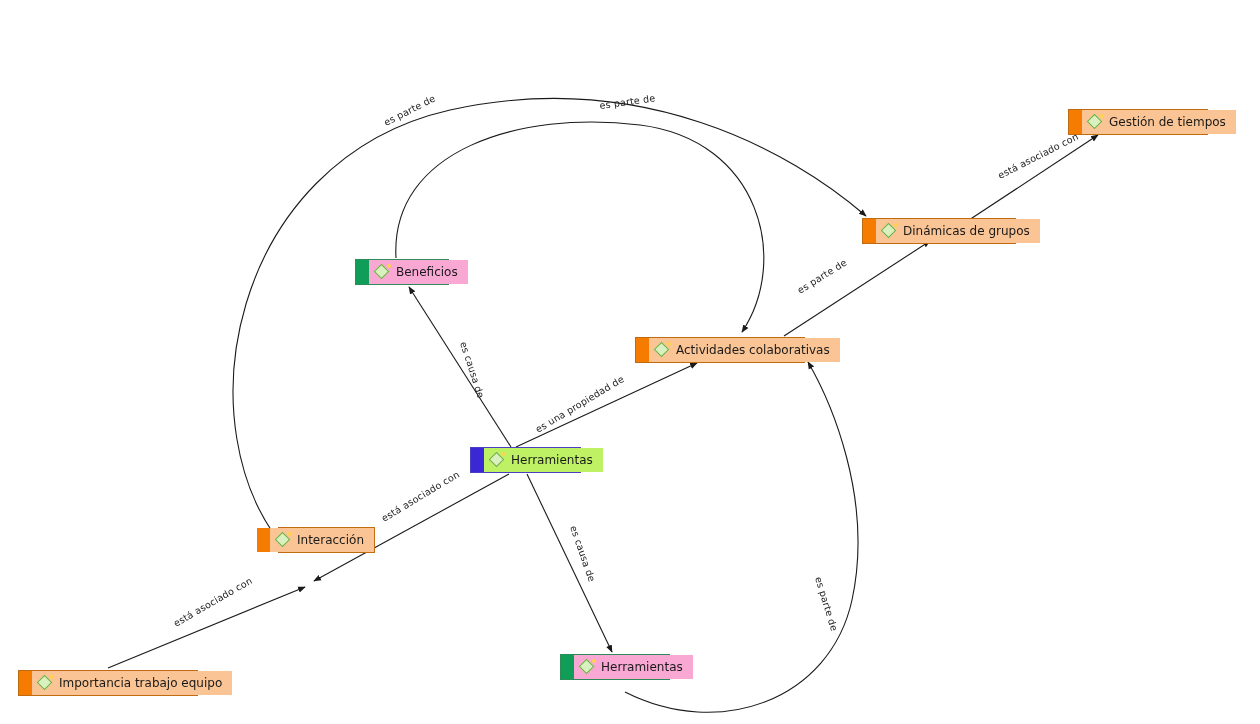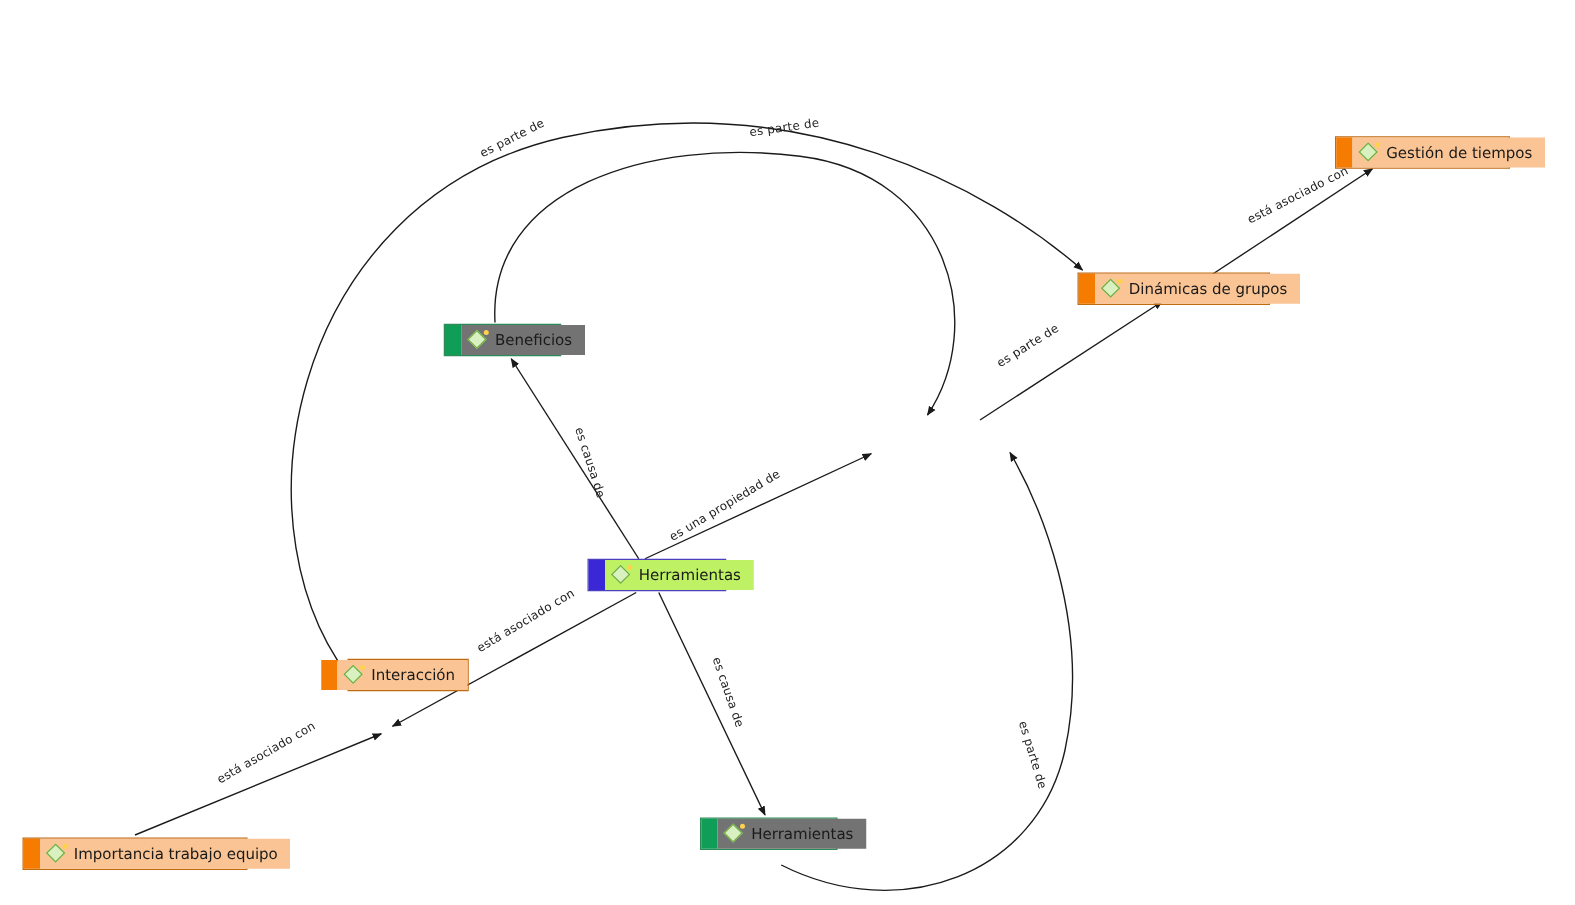--- a/index.html
+++ b/index.html
@@ -89,21 +89,21 @@
   .node .lbl {
     font-size: 12px;
     color: #1a1a1a;
     line-height: 1;
   }
   .node.orange { border-color: #c06a12; }
   .node.orange .bar { background: #f57c00; }
   .node.orange .body { background: #fac494; }
   .node.green { border-color: #2e8b57; }
   .node.green .bar { background: #0f9d58; }
-  .node.green .body { background: #737373; }
+  .node.green .body { background: #f9a8d4; }
   .node.blue { border-color: #4a3fbf; }
   .node.blue .bar { background: #3a27d6; }
   .node.blue .body { background: #bef264; }
 </style>
 </head>
 <body>
 
 <div id="canvas">
 
   <svg id="edges" viewBox="0 0 1260 724">
@@ -164,20 +164,30 @@
     <div class="bar"></div>
     <div class="body">
       <span class="ico">
         <span class="dia"></span>
           <span class="dot"></span>
       </span>
       <span class="lbl">Dinámicas de grupos</span>
     </div>
   </div>
 
+  <div class="node orange" style="left:635px; top:337px; width:170px;">
+    <div class="bar"></div>
+    <div class="body">
+      <span class="ico">
+        <span class="dia"></span>
+          <span class="dot"></span>
+      </span>
+      <span class="lbl">Actividades colaborativas</span>
+    </div>
+  </div>
 
   <div class="node green" style="left:355px; top:259px; width:94px;">
     <div class="bar"></div>
     <div class="body">
       <span class="ico">
         <span class="dia"></span>
           <span class="dot"></span>
       </span>
       <span class="lbl">Beneficios</span>
     </div>

